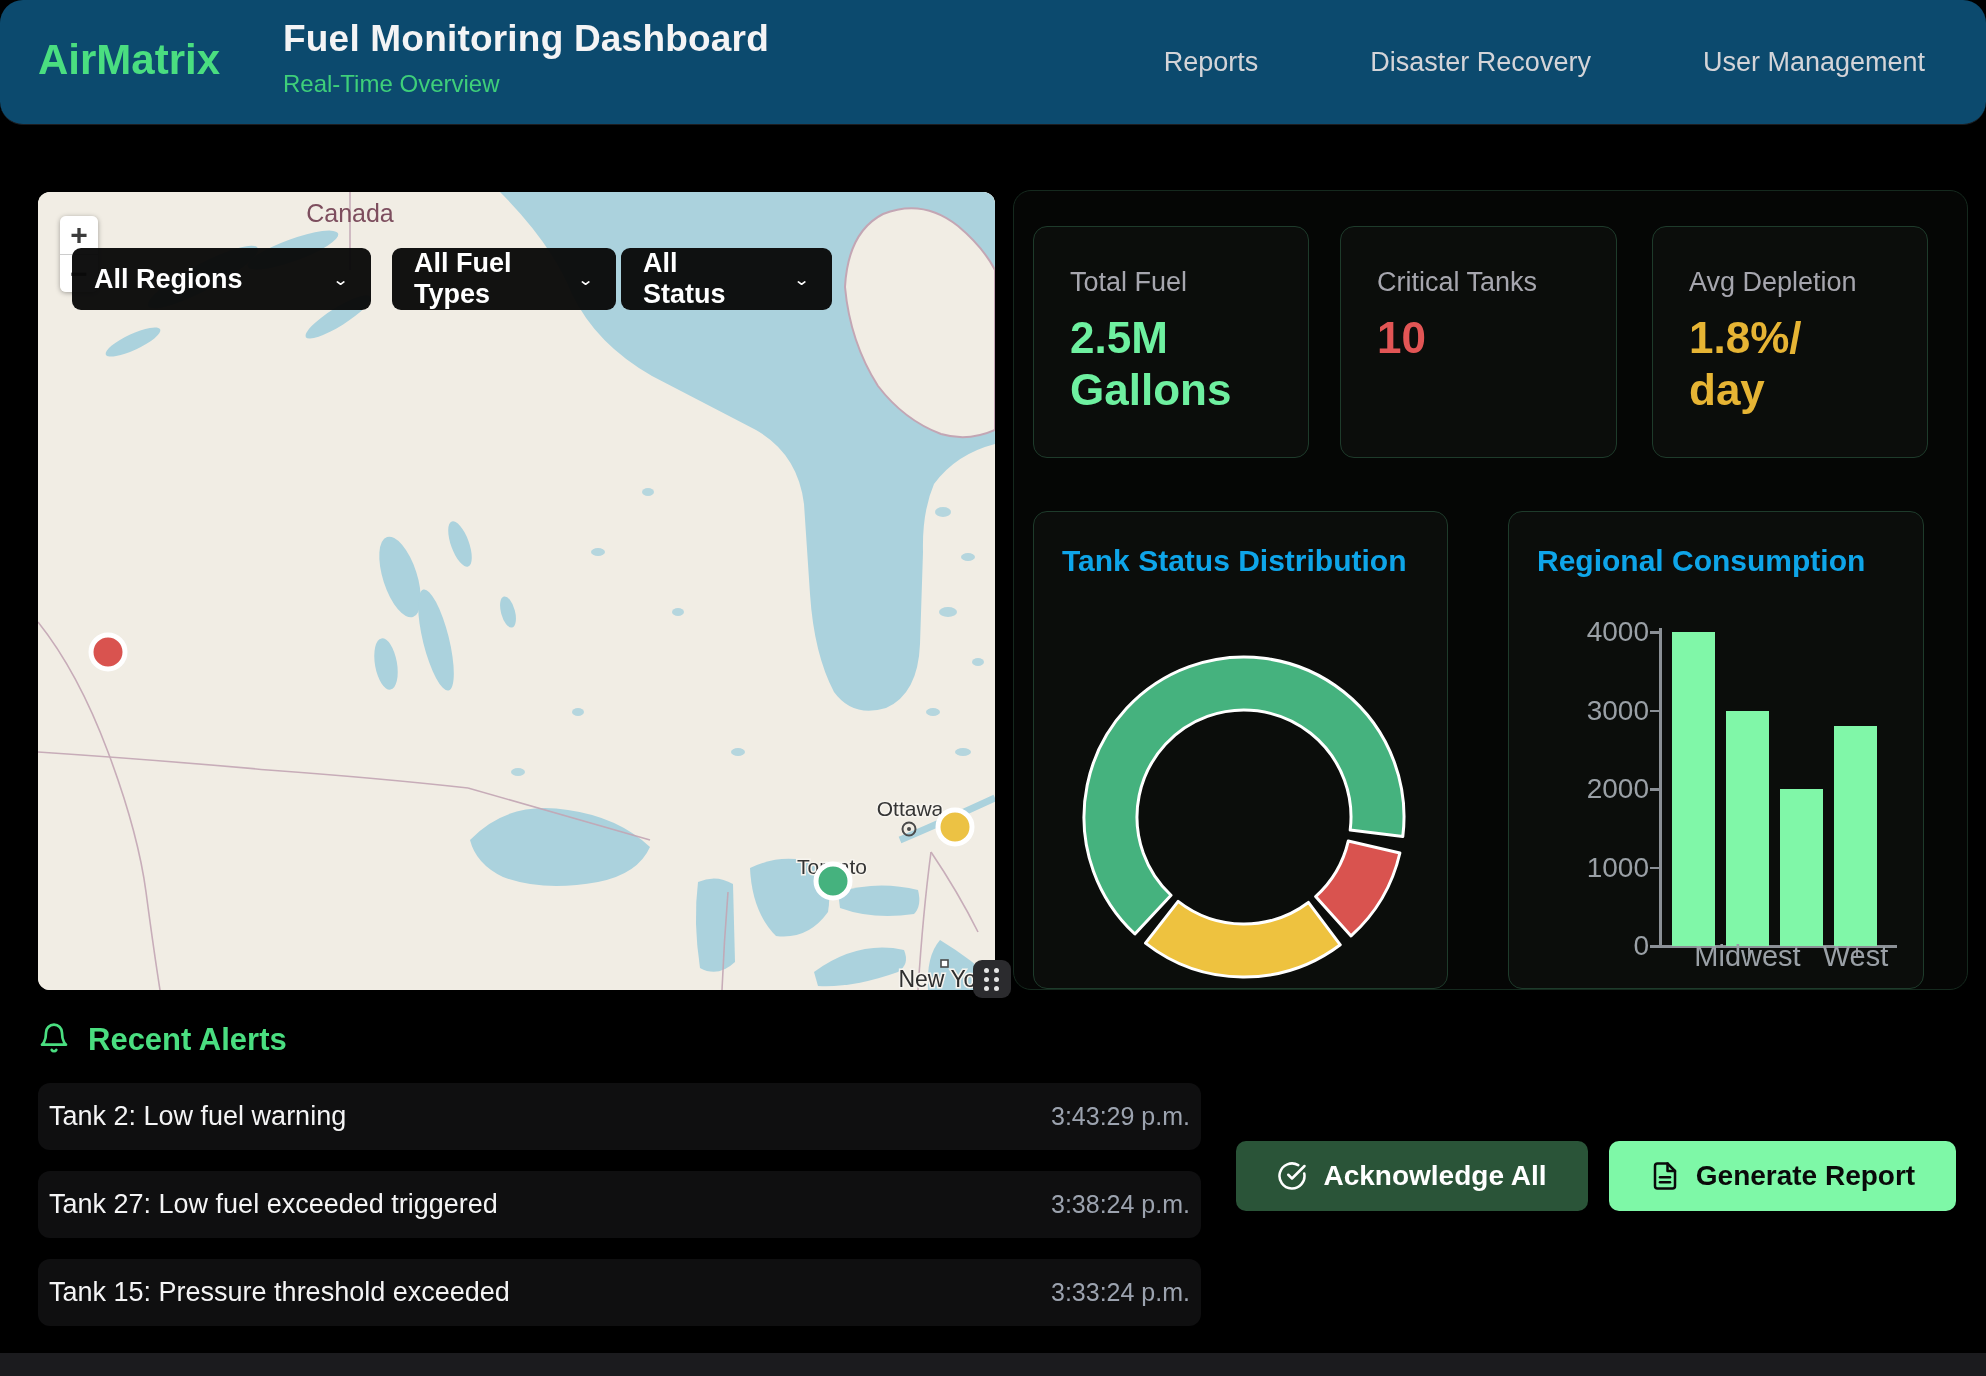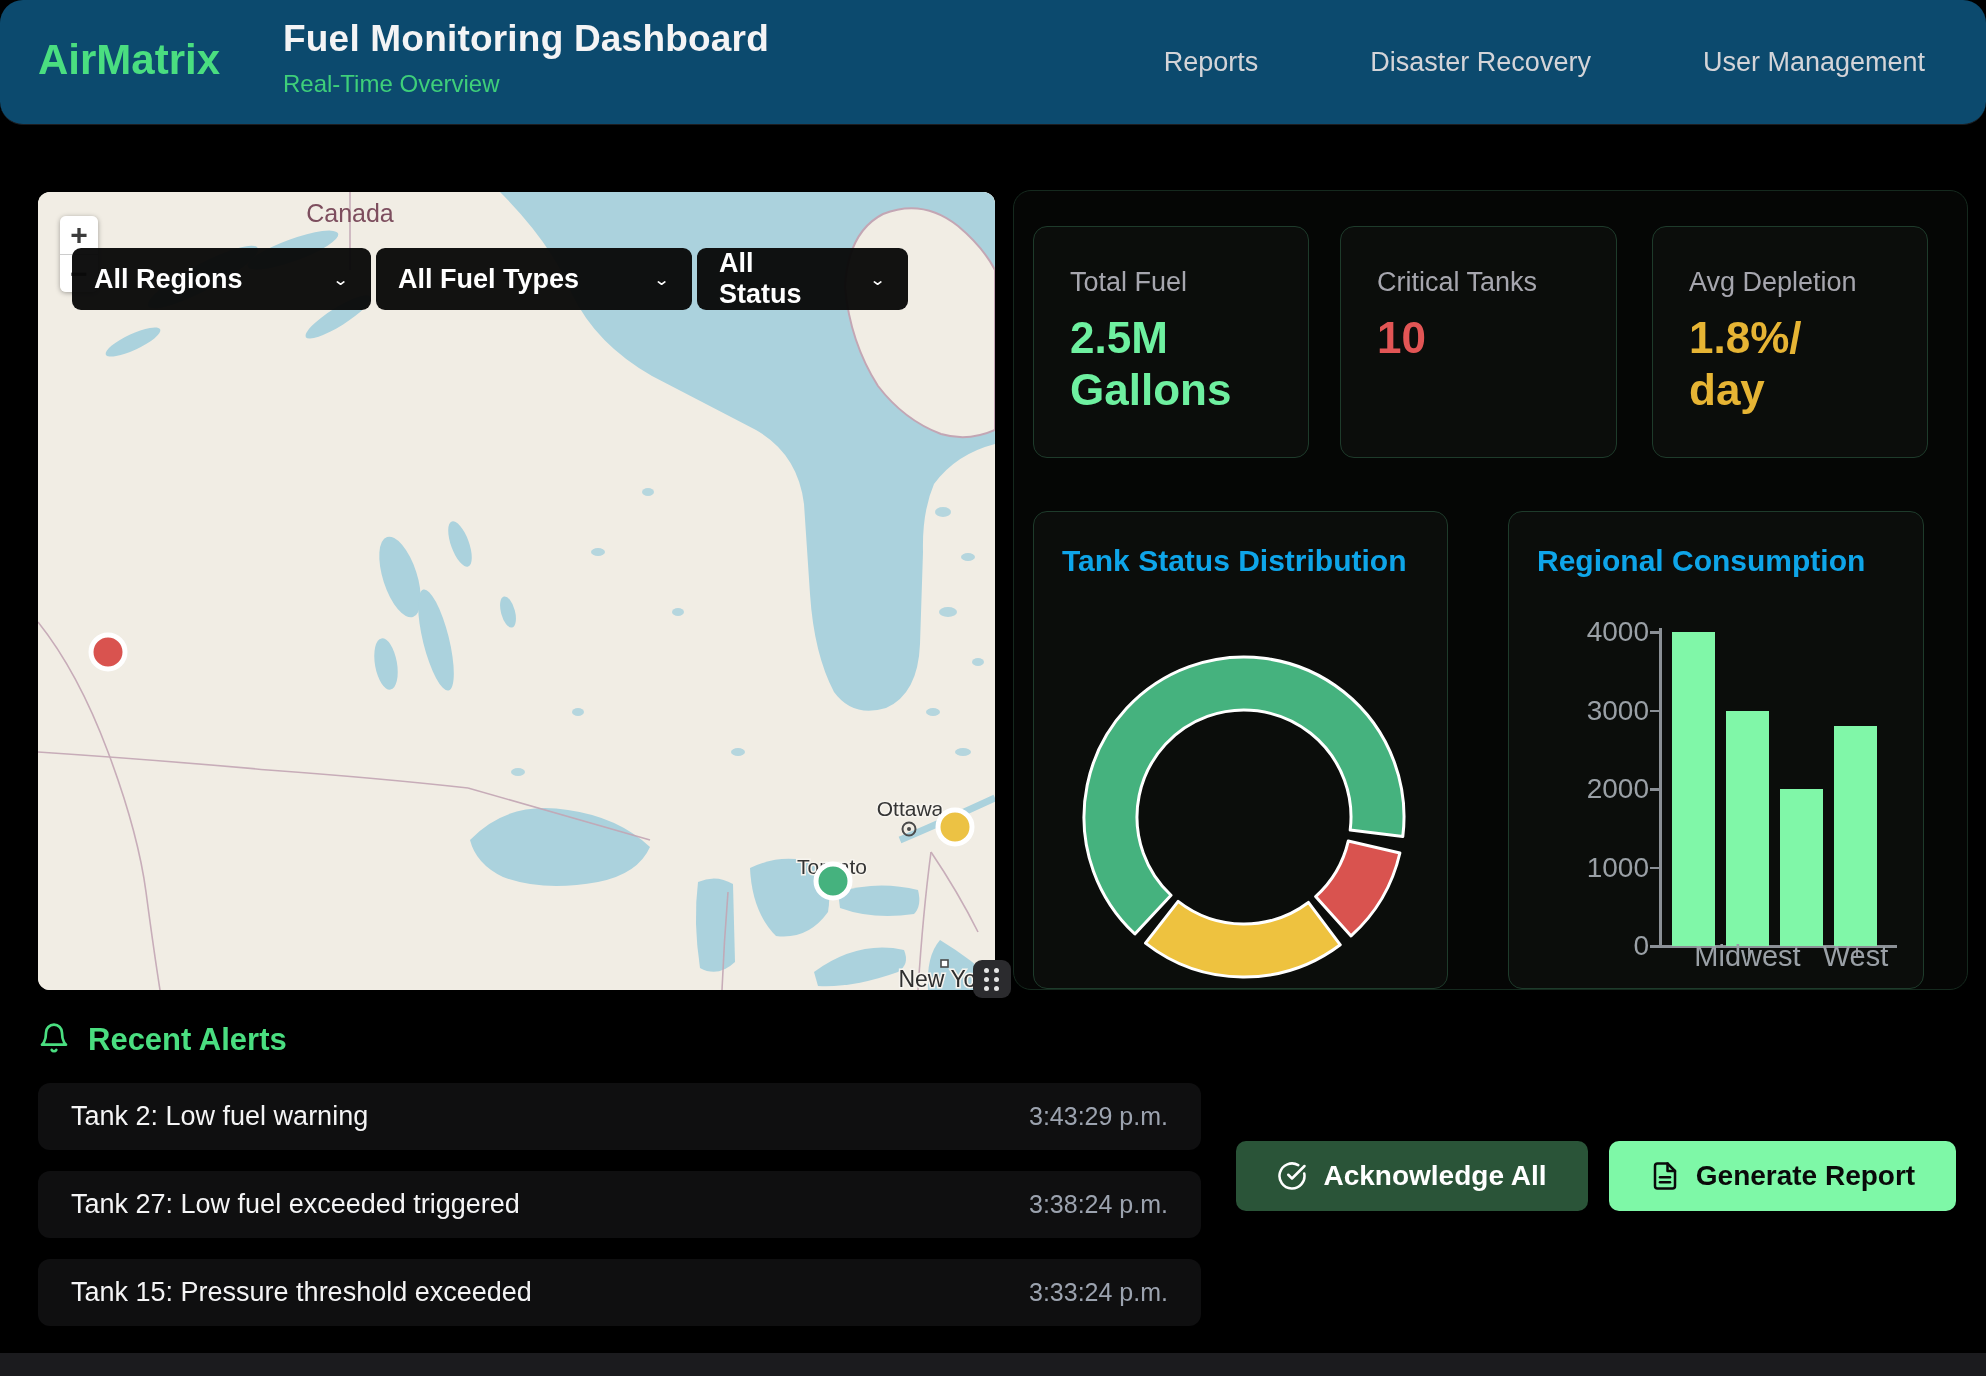--- a/index.html
+++ b/index.html
@@ -25,21 +25,21 @@
   .map-zoom { position:absolute; left:22px; top:24px; z-index:3; width:38px;
     border-radius:6px; overflow:hidden; box-shadow:0 1px 5px rgba(0,0,0,.35); }
   .map-zoom button { display:block; width:38px; height:38px; background:#fff; border:none;
     font-size:30px; font-weight:700; color:#3c3c3c; cursor:pointer; line-height:1; }
   .map-zoom button + button { border-top:1px solid #ccc; }
   .filters { position:absolute; left:34px; top:56px; z-index:6; display:flex; gap:5px; }
   .filter { height:62px; background:rgba(8,8,8,.96); border:none; border-radius:9px;
     color:#fff; font-size:27px; font-weight:600; display:flex; align-items:center;
     justify-content:space-between; padding:0 22px; cursor:pointer; }
   .filter .chev { font-size:20px; font-weight:400; margin-left:26px; transform:scaleY(.8); }
-  .f1 { width:299px; } .f2 { width:316px; } .f3 { width:211px; }
+  .f1 { width:299px; } .f2 { width:224px;margin-left:16px; } .f3 { width:211px; }
   .drag-handle { position:absolute; left:973px; top:960px; width:38px; height:38px; z-index:7;
     background:#2b2b2e; border-radius:9px; display:grid; grid-template-columns:6px 6px;
     gap:4px; place-content:center; cursor:grab; }
   .drag-handle i { width:5px; height:5px; border-radius:50%; background:#e5e5e5; }
   
   .right-panel { position:absolute; left:1013px; top:190px; width:955px; height:800px;
     background:#050605; border:1px solid #15291e; border-radius:18px; }
   .stat-card { position:absolute; top:35px; height:232px; background:#0b0d0b;
     border:1px solid #1e3b2b; border-radius:14px; padding:40px 0 0 36px; }
   .sc1 { left:19px; width:276px; } .sc2 { left:326px; width:277px; } .sc3 { left:638px; width:276px; }
@@ -60,21 +60,21 @@
   .ytick-mark { position:absolute; width:10px; height:2.5px; background:#8b9096; }
   .xtick-mark { position:absolute; width:2.5px; height:10px; background:#8b9096; top:435px; }
   .bar { position:absolute; width:43px; background:#80f7a8; bottom:44px; }
   .xtick-label { position:absolute; top:428px; font-size:29px; color:#9aa0a6;
     transform:translateX(-50%); white-space:nowrap; }
   
   .alerts-header { position:absolute; left:38px; top:1022px; display:flex; align-items:flex-start; gap:18px; }
   .alerts-title { font-size:31px; font-weight:700; color:#4ade80; }
   .alert-row { position:absolute; left:38px; width:1163px; height:67px; background:#0f0f10;
     border-radius:12px; display:flex; align-items:center; justify-content:space-between;
-    padding:0 33px; cursor:pointer; }
+    padding:0 11px; cursor:pointer; }
   .alert-text { font-size:27px; color:#f4f4f5; }
   .alert-time { font-size:25px; color:#9ca3af; }
   
   .btn { position:absolute; top:1141px; height:70px; border:none; border-radius:10px;
     display:flex; align-items:center; justify-content:center; gap:16px;
     font-family:inherit; font-size:28px; cursor:pointer; }
   .btn-ack { left:1236px; width:352px; background:#2a5438; color:#fff; font-weight:600; }
   .btn-gen { left:1609px; width:347px; background:#7ef8a7; color:#0a0a0a; font-weight:700; }
   .bottom-strip { position:absolute; left:0; top:1353px; width:1986px; height:23px; background:#1b1b1e; }
 </style>

